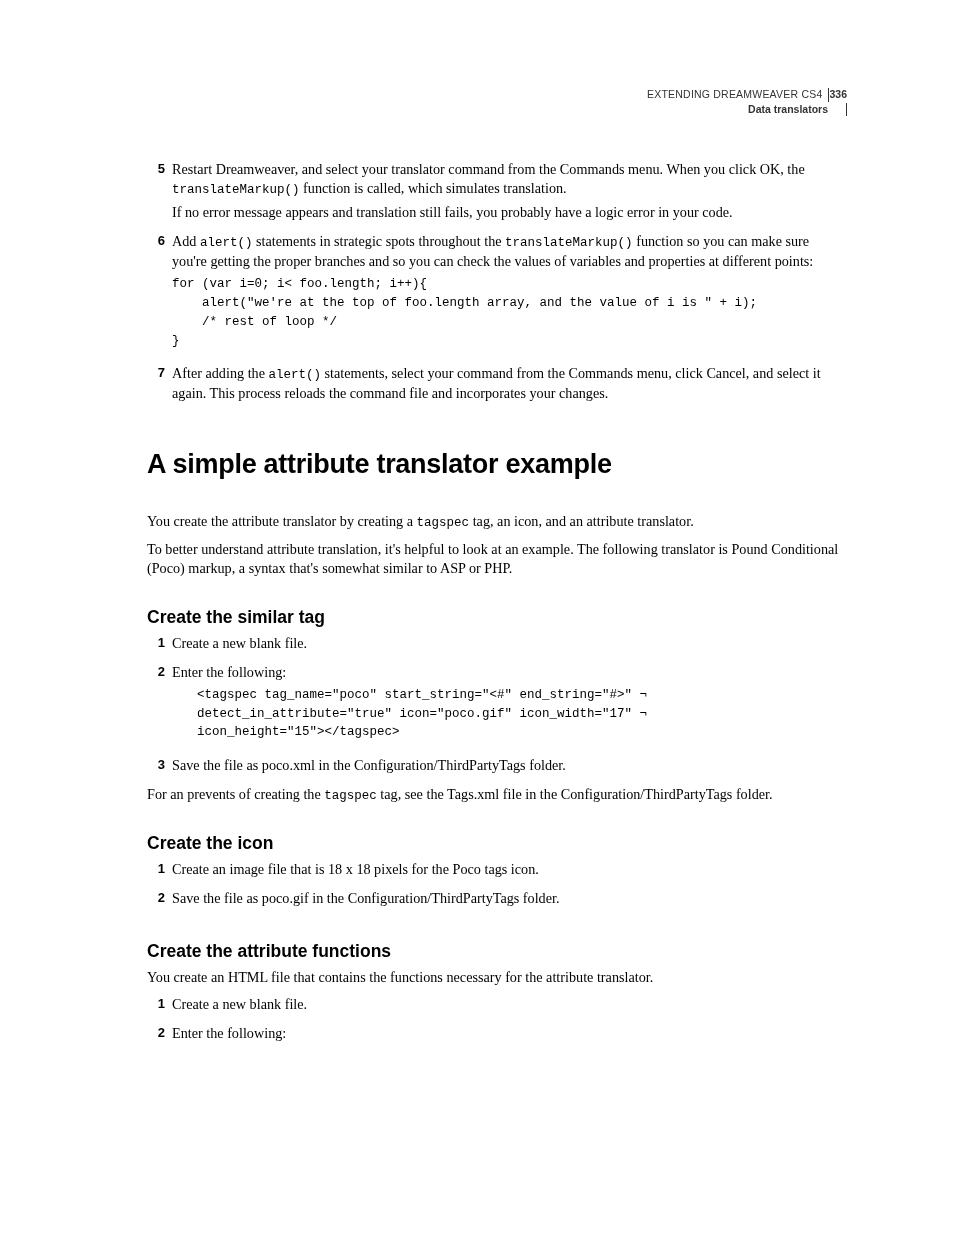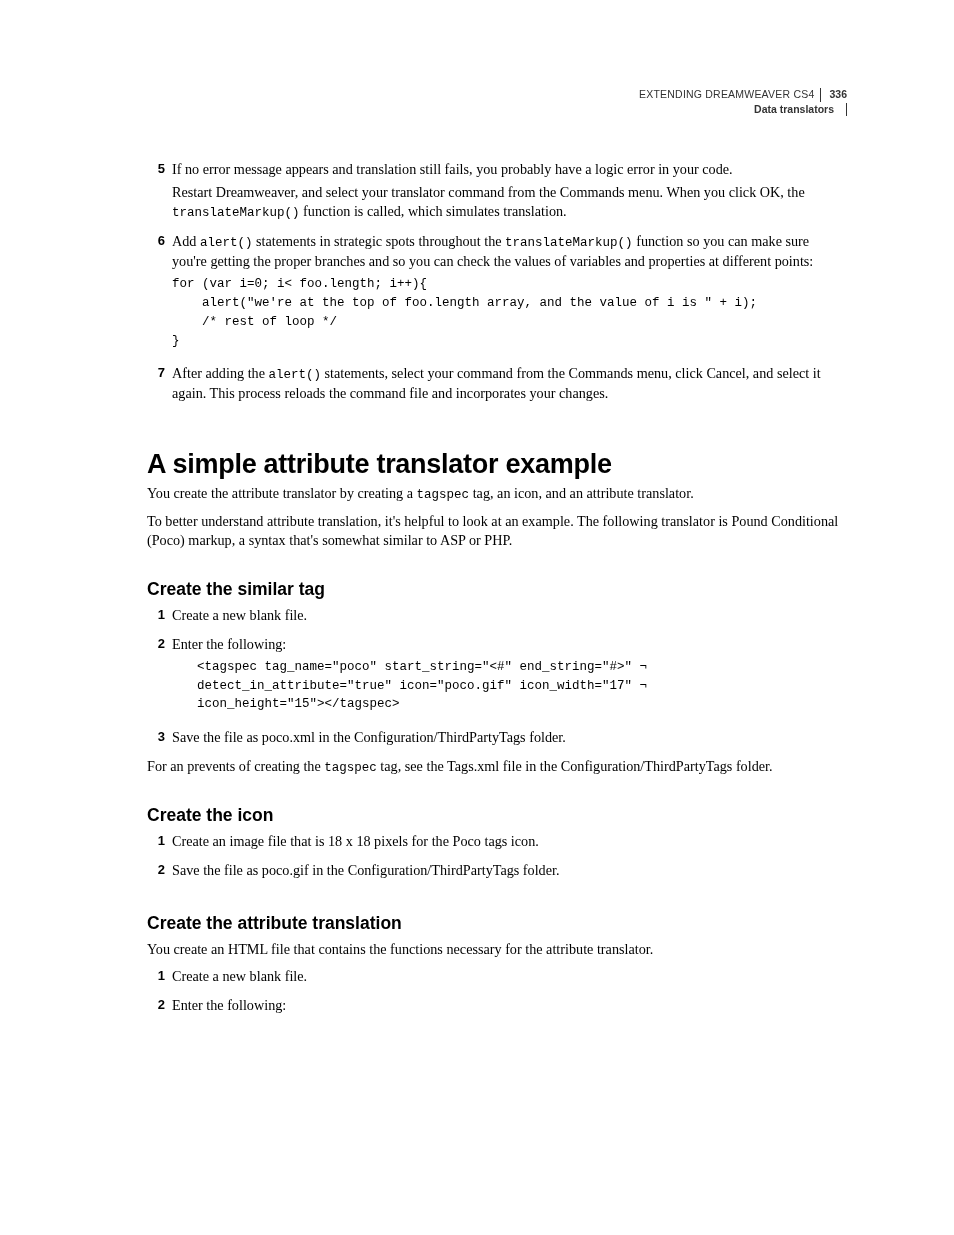--- a/index.html
+++ b/index.html
@@ -27,26 +27,26 @@
     color: #333;
   }
   .running-head .top-line {
     letter-spacing: 0.02em;
     padding-right: 6px;
     border-right: 1.5px solid #333;
     display: inline-block;
   }
   .running-head .page-num {
     font-weight: bold;
-    padding-left: 8px;
+    padding-left: 0;
     margin-top: 40px;
   }
   .running-head .section {
     font-weight: bold;
-    padding-right: 12px;
+    padding-right: 18px;
     border-right: 1.5px solid #333;
     display: inline-block;
     margin-top: 1px;
   }
   .content { margin-top: 72px; }
   .body-text {
     font-size: 14.2px;
     line-height: 1.35;
     margin: 0 0 8px 0;
   }
@@ -76,21 +76,21 @@
     font-size: 12.5px;
     white-space: pre;
     line-height: 1.5;
     margin: 1px 0 8px 0;
   }
   .code-block-indent { margin-left: 25px; }
   h1.section-title {
     font-family: "Myriad Pro", "Helvetica Neue", Arial, sans-serif;
     font-weight: bold;
     font-size: 27px;
-    margin: 42px 0 4px 0;
+    margin: 42px 0 32px 0;
     letter-spacing: -0.01em;
   }
   h2.sub-title {
     font-family: "Myriad Pro", "Helvetica Neue", Arial, sans-serif;
     font-weight: bold;
     font-size: 17.5px;
     margin: 28px 0 6px 0;
   }
   .steps { margin-left: 25px; }
 </style>
@@ -104,22 +104,22 @@
   <div><span class="section">Data translators</span></div>
 </div>
 
 <div class="page">
   <div class="content">
 
     <div class="steps">
       <div class="ol-item">
         <div class="ol-num">5</div>
         <div class="ol-body">
+          <p class="body-text"><span>Restart Dreamweaver, and select your translator command from the Commands menu. When you click OK, the </span><code>translateMarkup()</code><span> function is called, which simulates translation.</span></p>
           <p class="body-text">If no error message appears and translation still fails, you probably have a logic error in your code.</p>
-          <p class="body-text"><span>Restart Dreamweaver, and select your translator command from the Commands menu. When you click OK, the </span><code>translateMarkup()</code><span> function is called, which simulates translation.</span></p>
         </div>
       </div>
 
       <div class="ol-item">
         <div class="ol-num">6</div>
         <div class="ol-body">
           <p class="body-text"><span>Add </span><code>alert()</code><span> statements in strategic spots throughout the </span><code>translateMarkup()</code><span> function so you can make sure you're getting the proper branches and so you can check the values of variables and properties at different points:</span></p>
           <div class="code-block">for (var i=0; i&lt; foo.length; i++){
     alert("we're at the top of foo.length array, and the value of i is " + i);
     /* rest of loop */
@@ -174,21 +174,21 @@
           </div>
       </div>
       <div class="ol-item">
         <div class="ol-num">2</div>
         <div class="ol-body">
             <p class="body-text">Save the file as poco.gif in the Configuration/ThirdPartyTags folder.</p>
           </div>
       </div>
     </div>
 
-    <h2 class="sub-title">Create the attribute translation</h2>
+    <h2 class="sub-title">Create the attribute functions</h2>
     <p class="body-text">You create an HTML file that contains the functions necessary for the attribute translator.</p>
     <div class="steps">
       <div class="ol-item">
         <div class="ol-num">1</div>
         <div class="ol-body">
             <p class="body-text">Create a new blank file.</p>
           </div>
       </div>
       <div class="ol-item">
         <div class="ol-num">2</div>

